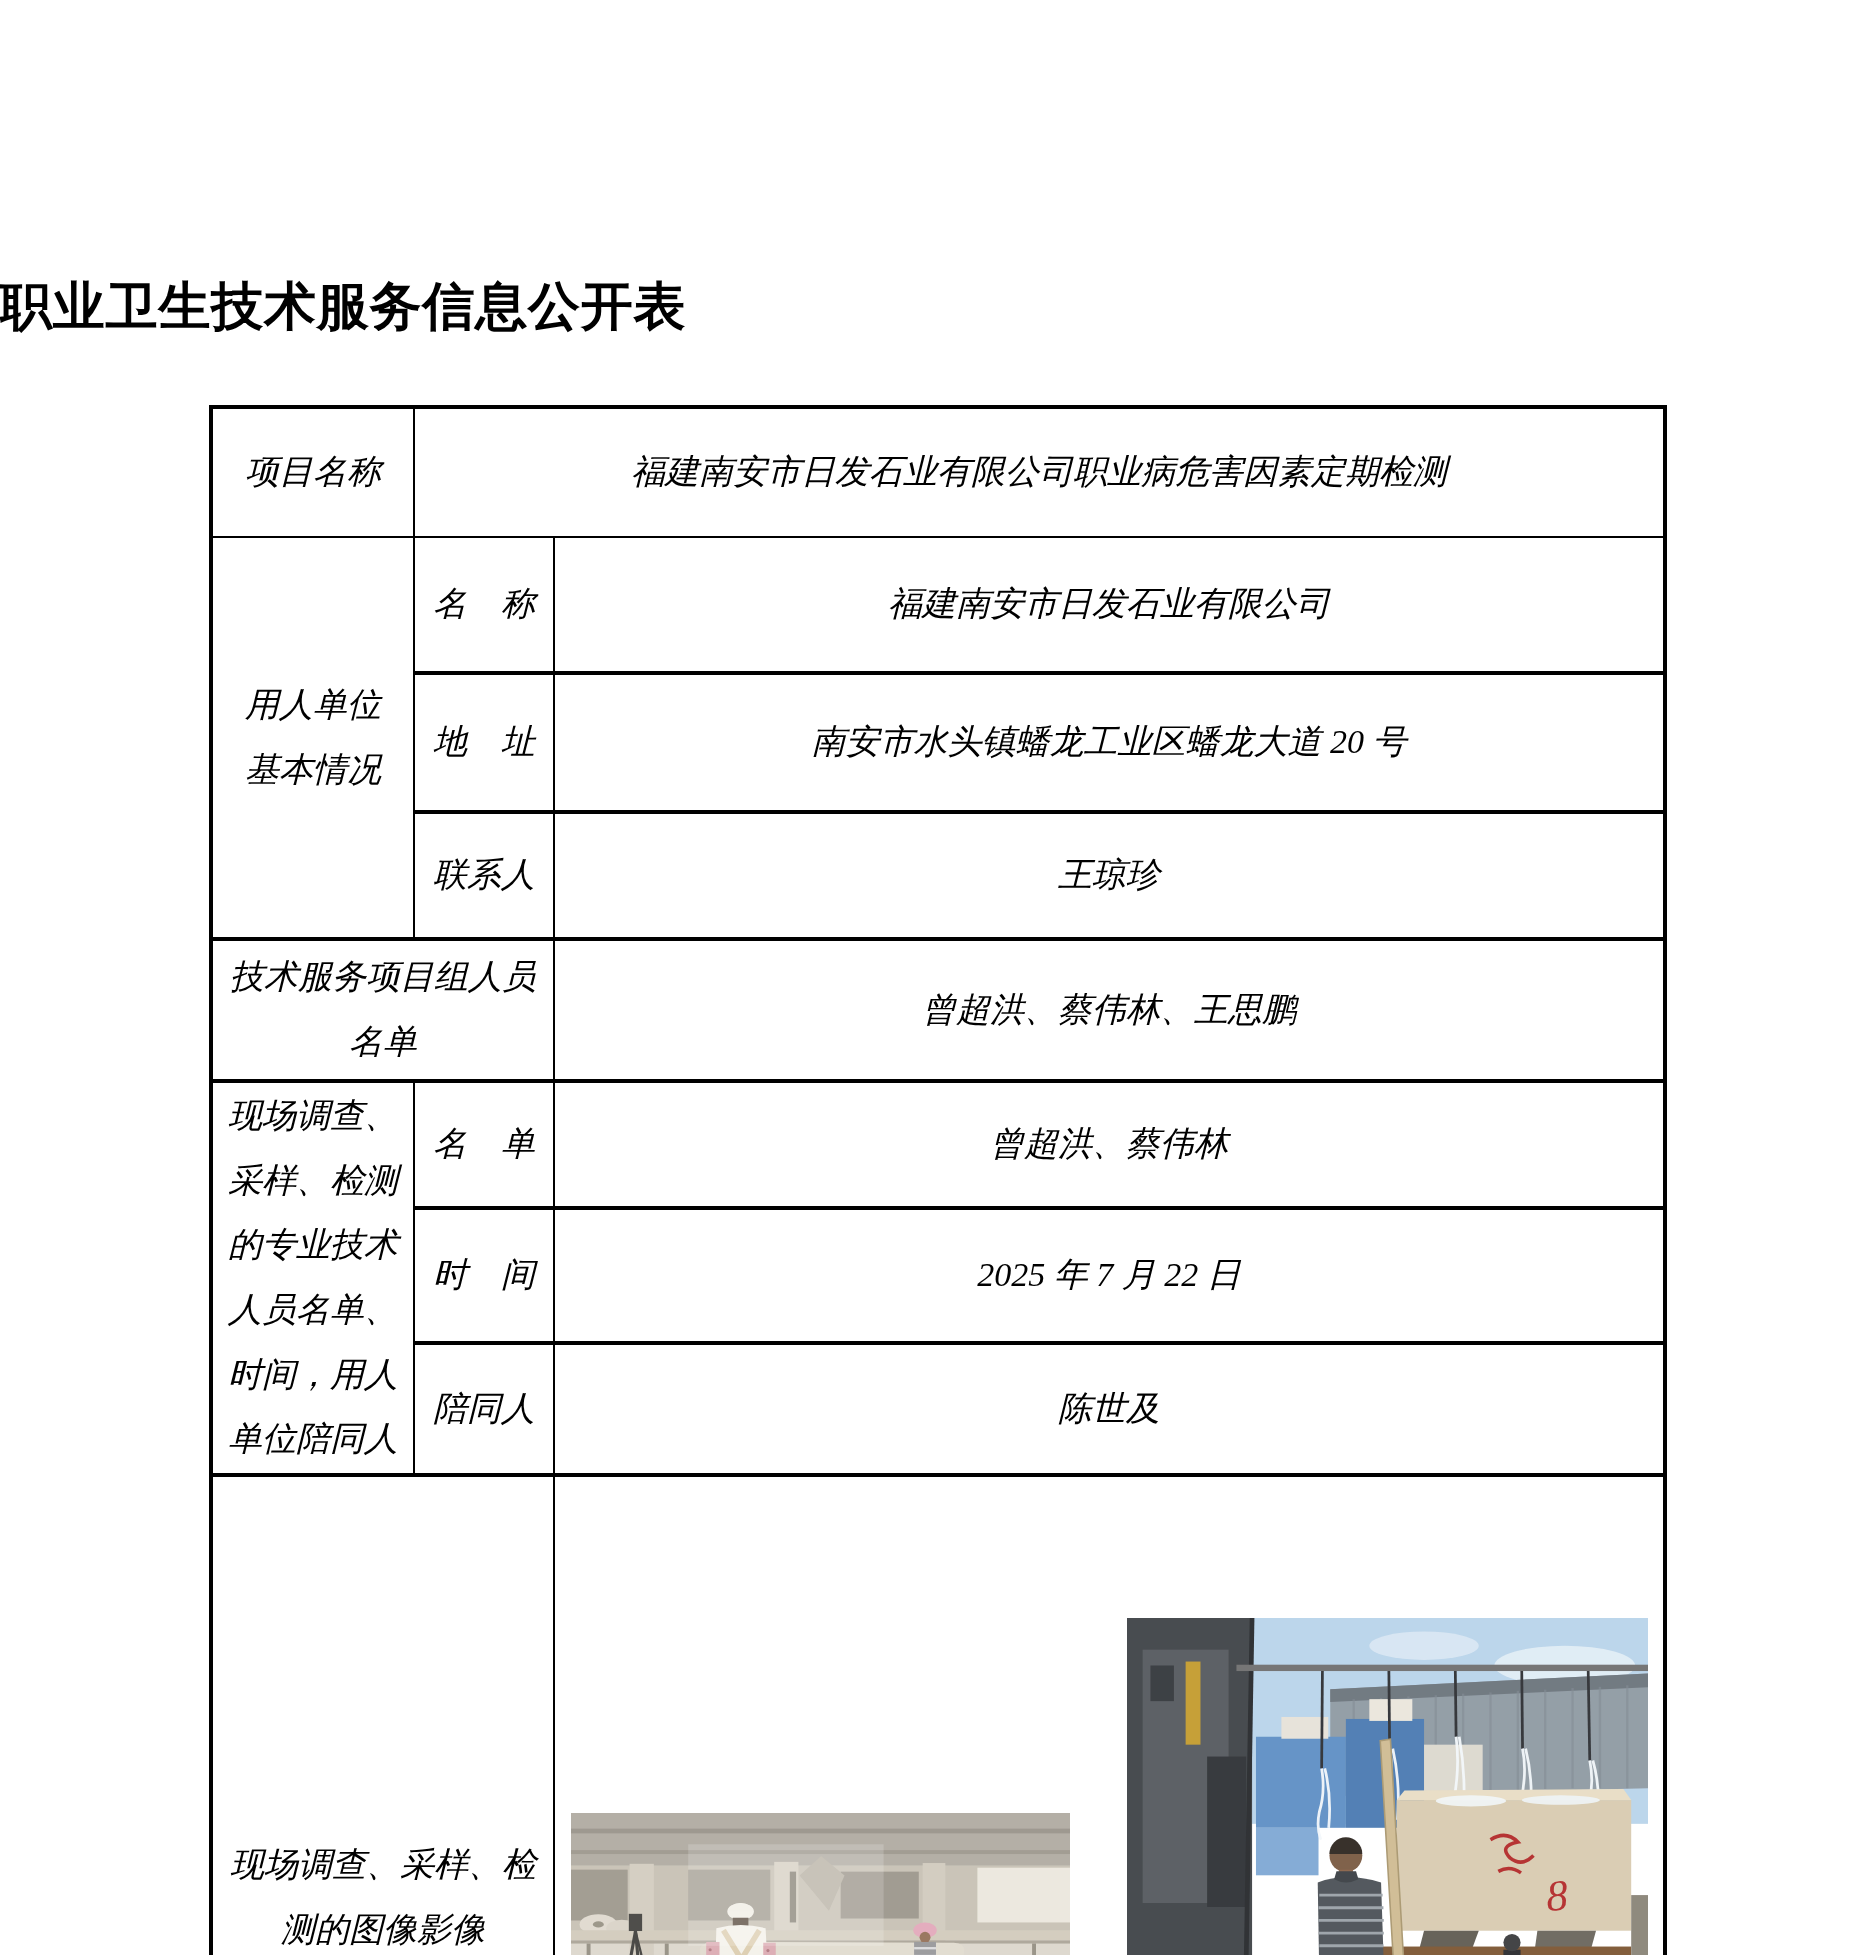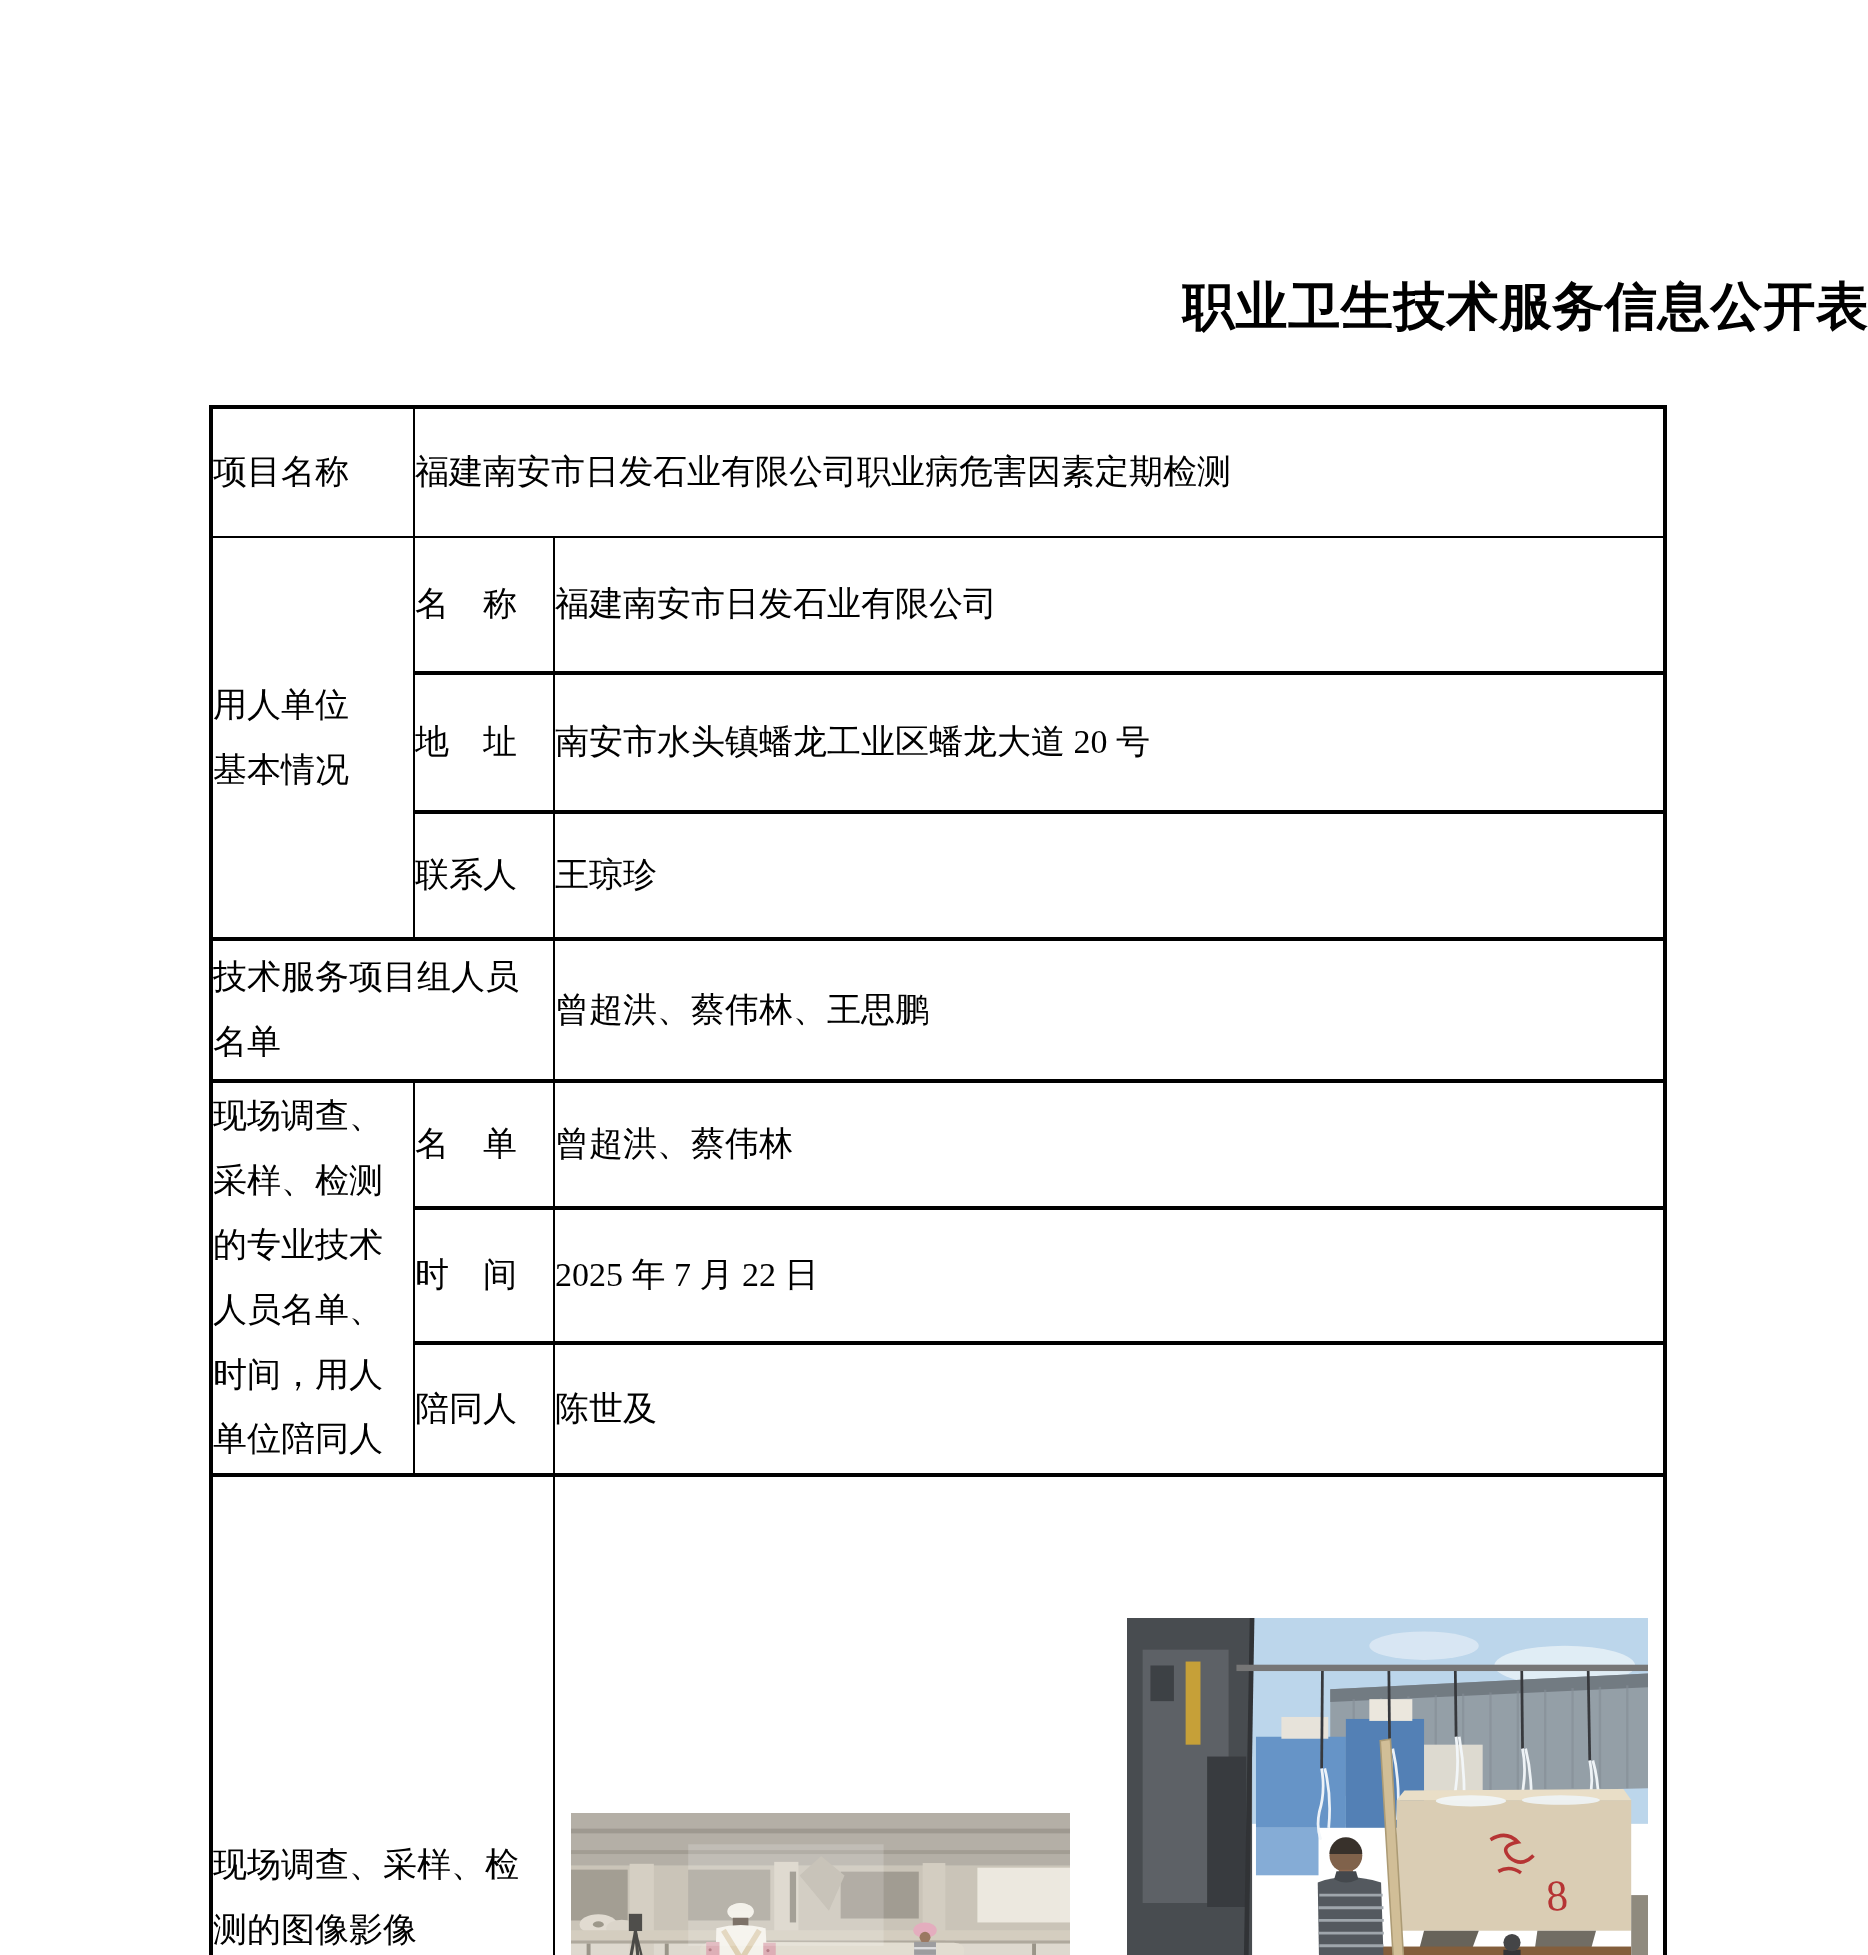--- a/index.html
+++ b/index.html
@@ -5,39 +5,40 @@
   html,body { margin:0; padding:0; }
   body {
     width:1869px; height:2643px;
     background:#ffffff;
     font-family:"Liberation Serif","DejaVu Serif",serif;
     color:#000;
     position:relative;
   }
   .page-title {
     position:absolute; top:272px; left:0; width:1869px;
-    text-align:right;
+    text-align:left;
     font-size:52px; font-weight:bold;
     letter-spacing:0.8px;
     white-space:nowrap;
   }
   table.doc-table {
     position:absolute; left:209px; top:405px;
     width:1453px;
     border-collapse:collapse; table-layout:fixed;
     border:4.7px solid #000;
   }
   table.doc-table td {
     border:2px solid #000;
-    text-align:left; vertical-align:middle;
+    text-align:center; vertical-align:middle;
     font-size:34px;
     padding:0;
     white-space:pre-line;
     line-height:1.9;
     overflow:hidden;
+    font-style:italic;
   }
   tr.r1 > td { border-bottom-width:2.7px; }
   tr.r2 > td, tr.r3 > td, tr.r4 > td, tr.r5 > td,
   tr.r6 > td, tr.r7 > td, tr.r8 > td { border-bottom-width:4.3px; }
   tr.r1 { height:130px; }
   tr.r2 { height:136px; }
   tr.r3 { height:139px; }
   tr.r4 { height:127px; }
   tr.r5 { height:142px; }
   tr.r6 { height:127px; }

